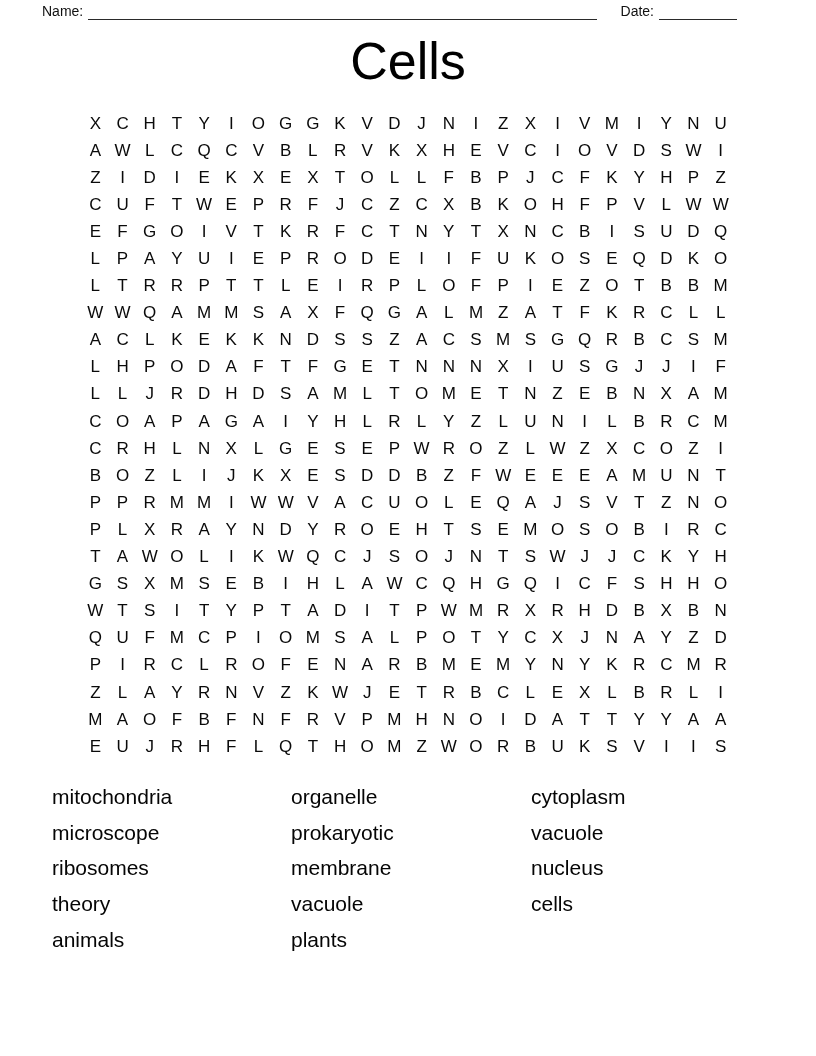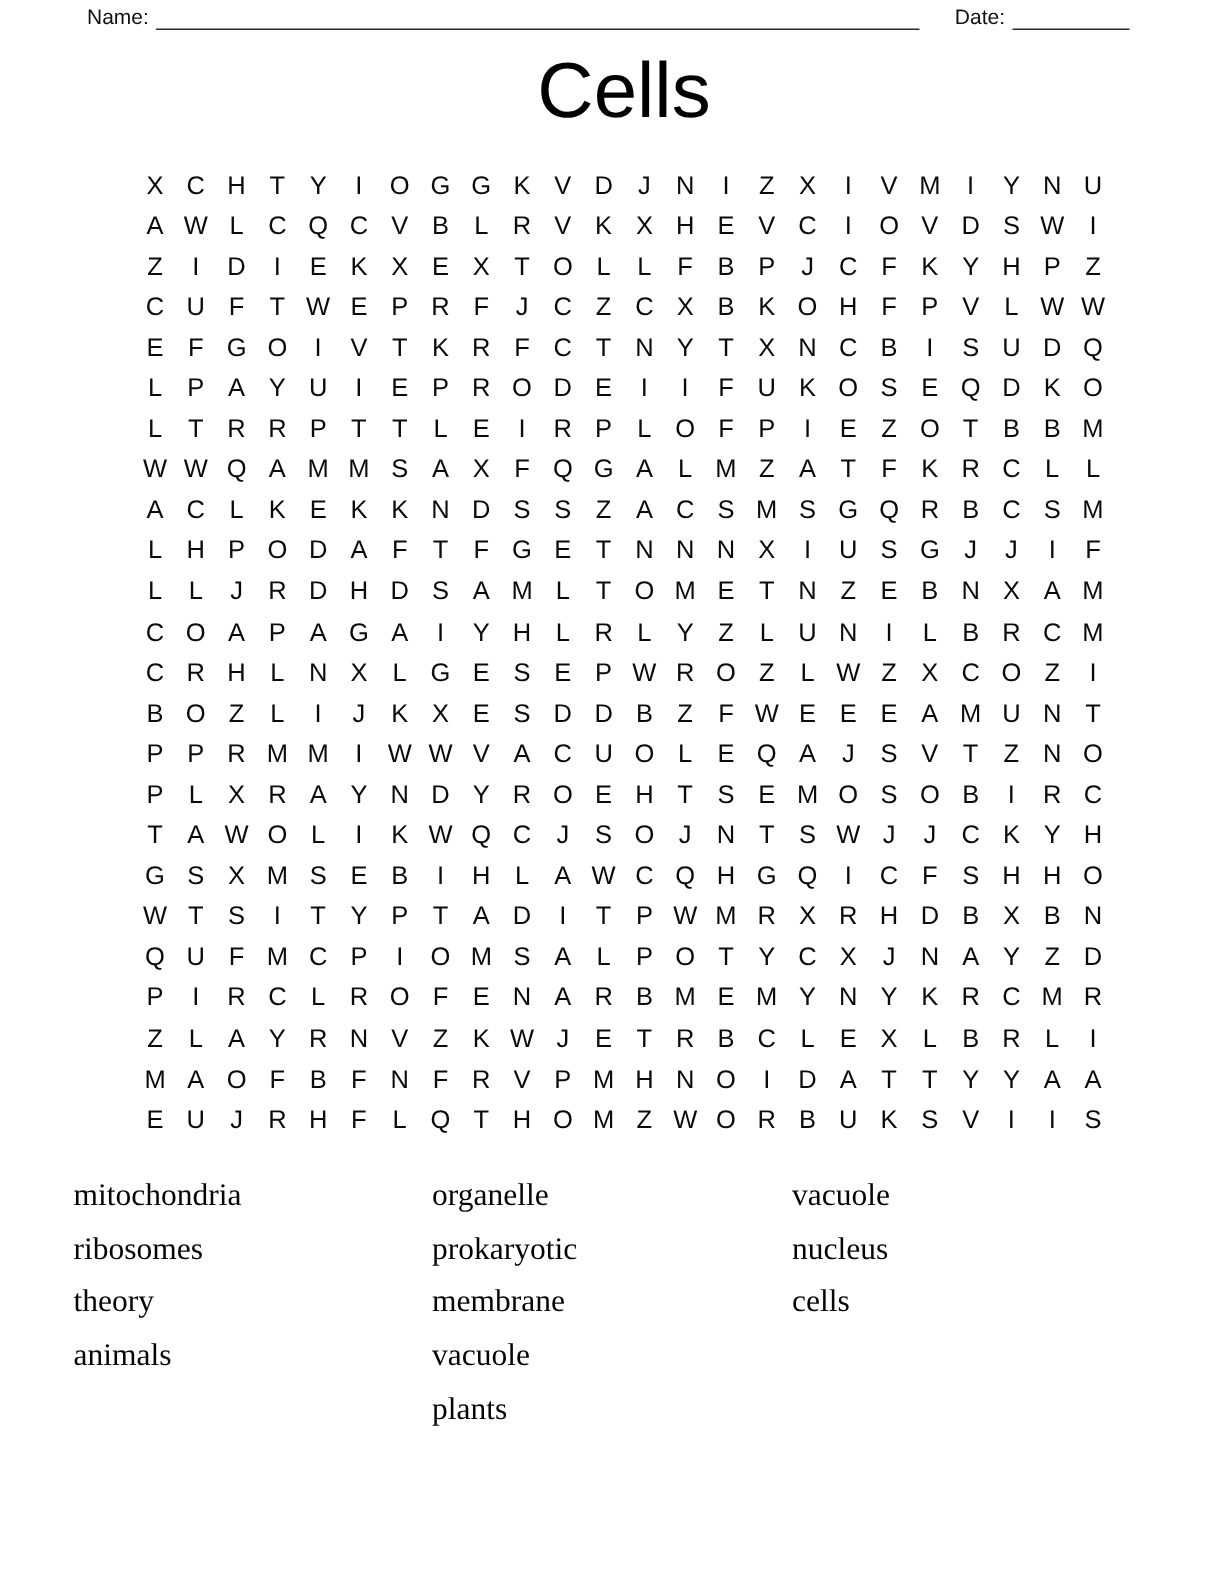--- a/index.html
+++ b/index.html
@@ -4,21 +4,21 @@
 <style>
   html,body{margin:0;padding:0;}
   body{
     width:816px;height:1056px;
     background:#ffffff;
     font-family:"Liberation Sans","DejaVu Sans",sans-serif;
     color:#000;
     position:relative;
     overflow:hidden;
   }
-  .page{position:absolute;inset:0;margin-left:16px;}
+  .page{position:absolute;inset:0;}
 
   
   .header-row{
     position:absolute;top:2px;left:42px;width:695px;
     display:flex;align-items:flex-end;
     font-size:14px;color:#111;
   }
   .hlabel{white-space:nowrap;line-height:18px;}
   .write-line{border-bottom:1.3px solid #2a2a2a;height:16px;}
   .name-line{flex:1;margin-left:5px;margin-right:24px;}
@@ -40,23 +40,22 @@
     grid-template-columns:repeat(24,27.2px);
     grid-auto-rows:27.1px;
   }
   .cell{
     display:flex;align-items:center;justify-content:center;
     font-size:17px;font-weight:400;color:#0a0a0a;
   }
 
   
   .word-list{
-    position:absolute;top:779px;left:33px;right:40px;
+    position:absolute;top:779px;left:52px;right:40px;
     display:flex;
-    font-family:Liberation Serif, serif;
   }
   .word-col{display:flex;flex-direction:column;}
   .word-col:nth-child(1){width:239px;}
   .word-col:nth-child(2){width:240px;}
   .word{
     font-size:21px;line-height:35.7px;color:#050505;
   }
 </style>
 </head>
 <body>
@@ -647,31 +646,33 @@
       <div class="cell">S</div>
       <div class="cell">V</div>
       <div class="cell">I</div>
       <div class="cell">I</div>
       <div class="cell">S</div>
     </div>
 
   <div class="word-list">
       <div class="word-col">
         <div class="word">mitochondria</div>
+        <div class="word">microscope</div>
         <div class="word">ribosomes</div>
         <div class="word">theory</div>
         <div class="word">animals</div>
       </div>
       <div class="word-col">
         <div class="word">organelle</div>
         <div class="word">prokaryotic</div>
         <div class="word">membrane</div>
         <div class="word">vacuole</div>
         <div class="word">plants</div>
       </div>
       <div class="word-col">
+        <div class="word">cytoplasm</div>
         <div class="word">vacuole</div>
         <div class="word">nucleus</div>
         <div class="word">cells</div>
       </div>
     </div>
 
 </div>
 
 </body></html>

